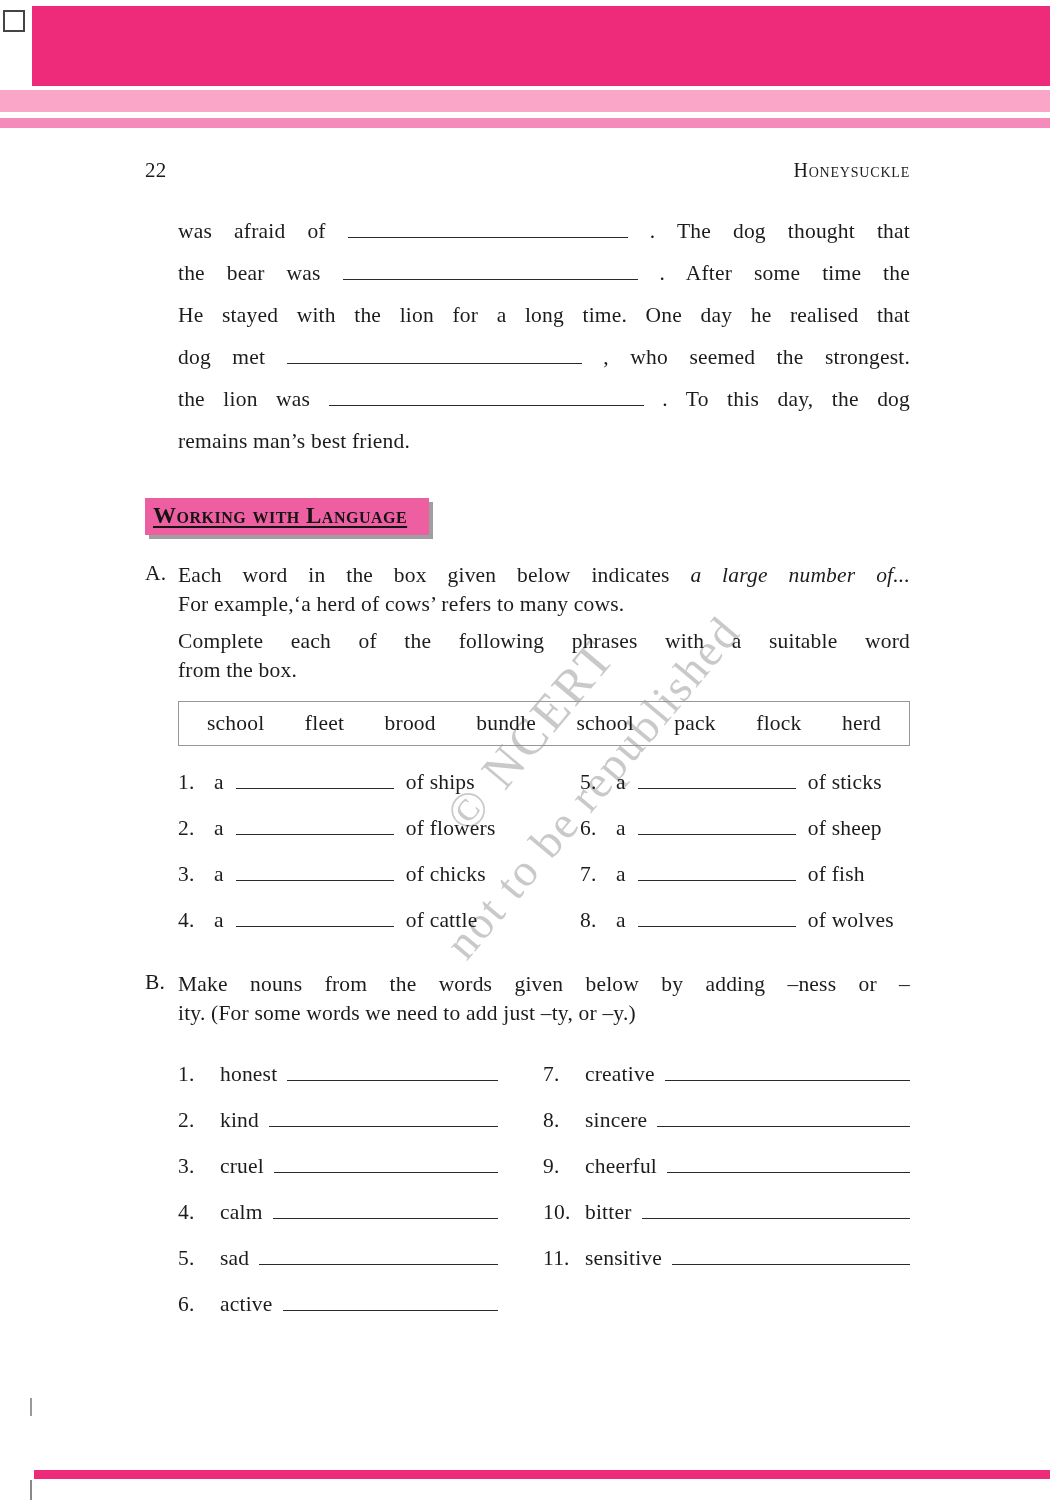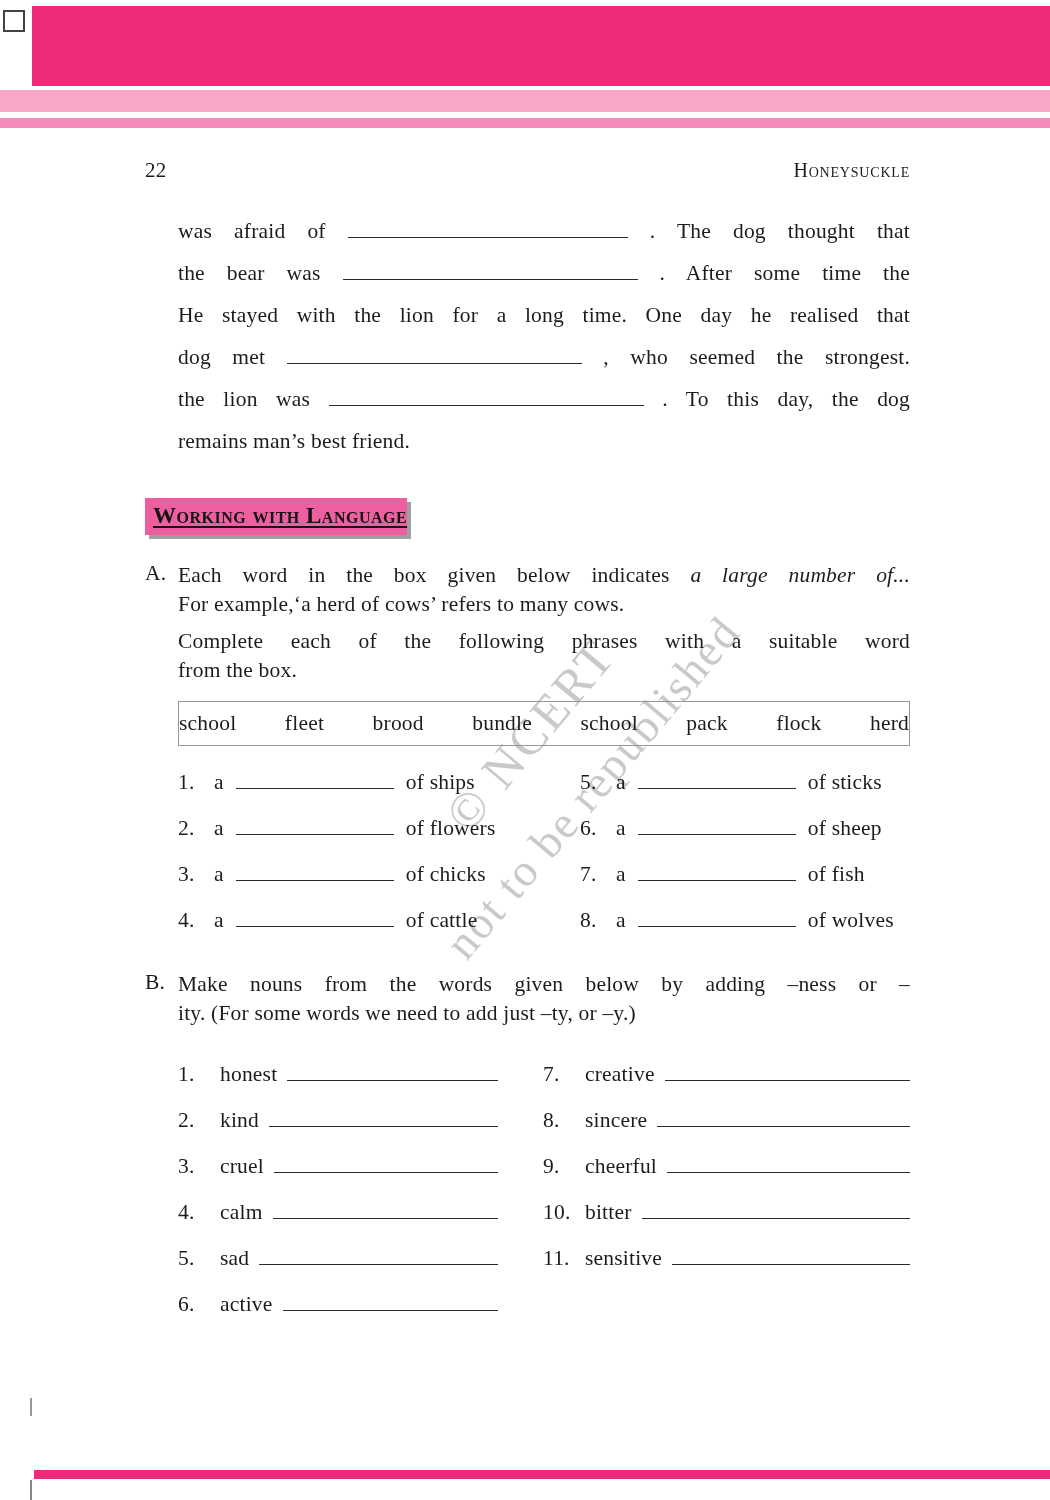--- a/index.html
+++ b/index.html
@@ -55,34 +55,34 @@
   .tline.just::after{ content:""; display:inline-block; width:100%; height:0; }
   .it{ font-style:italic; }
   .blank{ display:inline-block; border-bottom:1.6px solid #2a2a2a; height:4px; }
 
   .story{ padding-left:33px; font-size:21.5px; }
   .story .tline{ height:42px; line-height:38px; overflow:hidden; }
 
   .section-heading{
     display:inline-block; margin:34px 0 0 0;
     background:var(--heading-pink); box-shadow:4px 4px 0 #9f9f9f;
-    padding:5px 0 6px 8px;
+    padding:5px 22px 6px 8px;
     font-variant:small-caps; font-weight:bold; font-size:23px; letter-spacing:.5px;
     text-decoration:underline; text-underline-offset:3px; color:#141414;
   }
 
   .section{ display:flex; margin-top:26px; font-size:21.5px; }
   .sec-label{ width:33px; flex:0 0 33px; }
   .sec-body{ flex:1; min-width:0; }
   .intro .tline, .task .tline{ height:29px; line-height:28px; overflow:hidden; }
   .task{ margin-top:8px; }
 
   .word-box{
     margin-top:16px; border:1.5px solid #979797; background:transparent;
-    padding:9px 0; display:flex; justify-content:space-between; font-size:21.5px;
+    padding:9px 28px; display:flex; justify-content:space-between; font-size:21.5px;
   }
 
   .phrases-grid{
     margin-top:14px; display:grid; grid-template-columns:402px 330px;
   }
   .phrase{ height:46px; display:flex; align-items:baseline; line-height:44px; }
   .phrase .num{ flex:0 0 36px; }
   .phrase .art{ margin-right:12px; }
   .phrase .pblank{ width:158px; }
   .phrase .post{ margin-left:12px; white-space:nowrap; }

